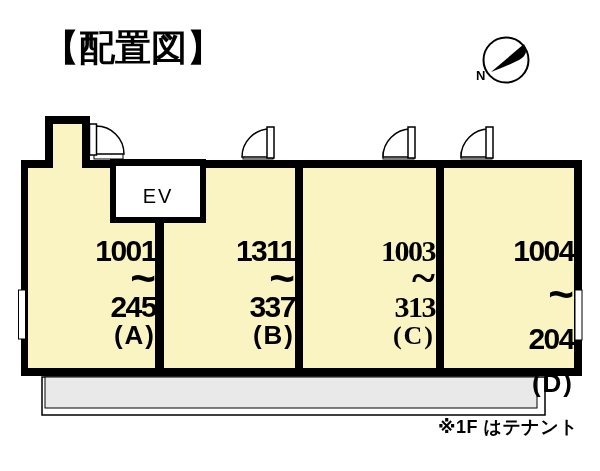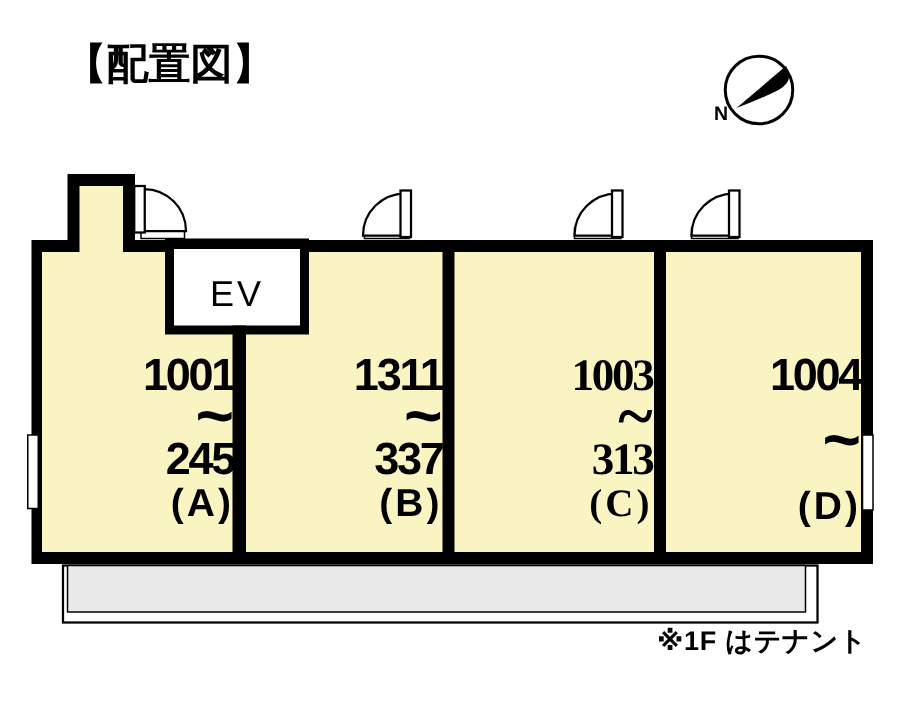--- a/index.html
+++ b/index.html
@@ -3,26 +3,26 @@
 <meta charset="utf-8">
 <style>
   html,body{margin:0;padding:0;background:#fff;}
   #page{
     position:relative;width:600px;height:471px;background:#ffffff;overflow:hidden;
     font-family:"Liberation Sans","DejaVu Sans",sans-serif;color:#000;
   }
   #plan-svg{position:absolute;left:0;top:0;width:600px;height:471px;}
   .overlay{position:absolute;white-space:nowrap;}
   .title{
-    left:43px;top:24px;font-size:28px;font-weight:700;letter-spacing:0px;color:#000;
+    left:43px;top:24px;font-size:36px;font-weight:700;letter-spacing:0px;color:#000;
   }
   .ev-label{
     left:116px;top:166px;width:84px;height:61px;
     display:flex;align-items:center;justify-content:center;
-    font-size:24px;font-weight:500;letter-spacing:2px;
+    font-size:20px;font-weight:500;letter-spacing:2px;
   }
   .compass-n{
     left:476px;top:68px;font-size:13px;font-weight:700;
   }
   .room-label{
     position:absolute;top:236px;width:130px;
     display:flex;flex-direction:column;align-items:flex-end;
     font-weight:700;text-align:center;
   }
   .room-label.r1{left:26px;}
@@ -116,18 +116,19 @@
   <div class="room-label r3">
     <span class="rl-upper">1003</span>
     <span class="rl-tilde">~</span>
     <span class="rl-lower">313</span>
     <span class="rl-letter">(C)</span>
   </div>
 
   <div class="room-label r4">
     <span class="rl-upper">1004</span>
     <span class="rl-tilde">~</span>
+    <span class="rl-lower">204</span>
     <span class="rl-letter">(D)</span>
   </div>
 
   <div class="overlay note">※1F はテナント</div>
 
 </div>
 
 </body></html>

